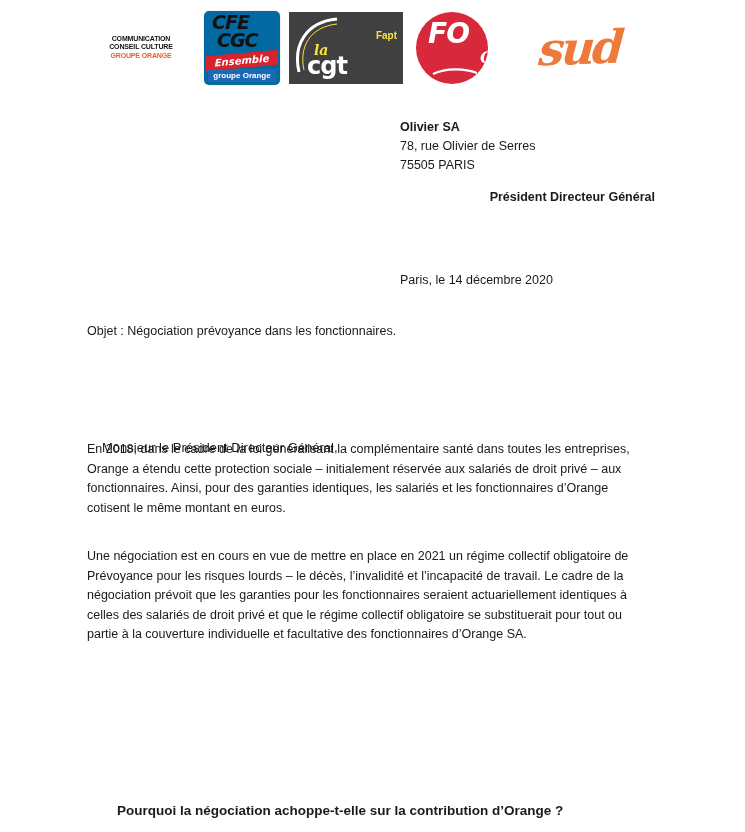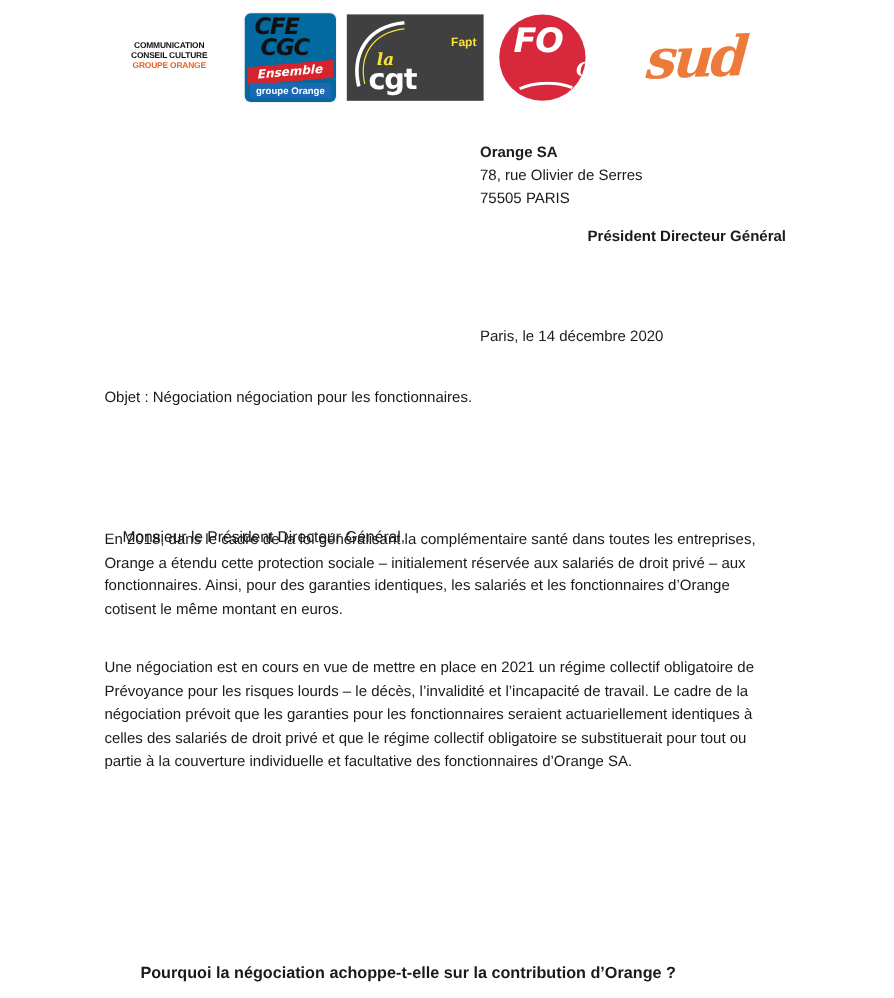--- a/index.html
+++ b/index.html
@@ -323,32 +323,32 @@
       </div>
     </div>
 
     <div class="logo logo-sud">
       <div class="sud-txt">sud</div>
     </div>
 
   </div>
 
   <div class="addr-block">
-    <div class="bold">Orange SA</div>
+    <div class="bold">Olivier SA</div>
     <div>78, rue Olivier de Serres</div>
     <div>75505 PARIS</div>
   </div>
 
   <div class="attn-block">
     <div class="l2">Président Directeur Général</div>
   </div>
 
   <div class="date-line">Paris, le 14 décembre 2020</div>
 
-  <div class="subject-line">Objet : Négociation négociation pour les fonctionnaires.</div>
+  <div class="subject-line">Objet : Négociation prévoyance dans les fonctionnaires.</div>
 
   <div class="salutation">Monsieur le Président Directeur Général,</div>
 
   <div class="body-text">
     <p class="gap-big">En 2018, dans le cadre de la loi généralisant la complémentaire santé dans toutes les entreprises, Orange a étendu cette protection sociale – initialement réservée aux salariés de droit privé – aux fonctionnaires. Ainsi, pour des garanties identiques, les salariés et les fonctionnaires d’Orange cotisent le même montant en euros.</p>
     <p>Une négociation est en cours en vue de mettre en place en 2021 un régime collectif obligatoire de Prévoyance pour les risques lourds –  le décès, l’invalidité et l’incapacité de travail. Le cadre de la négociation prévoit que les garanties pour les fonctionnaires seraient actuariellement identiques à celles des salariés de droit privé et que le régime collectif obligatoire se substituerait pour tout ou partie à la couverture individuelle et facultative des fonctionnaires d’Orange SA.</p>
   </div>
 
   <div class="closing-question">Pourquoi la négociation achoppe-t-elle sur la contribution d’Orange ?</div>
 

